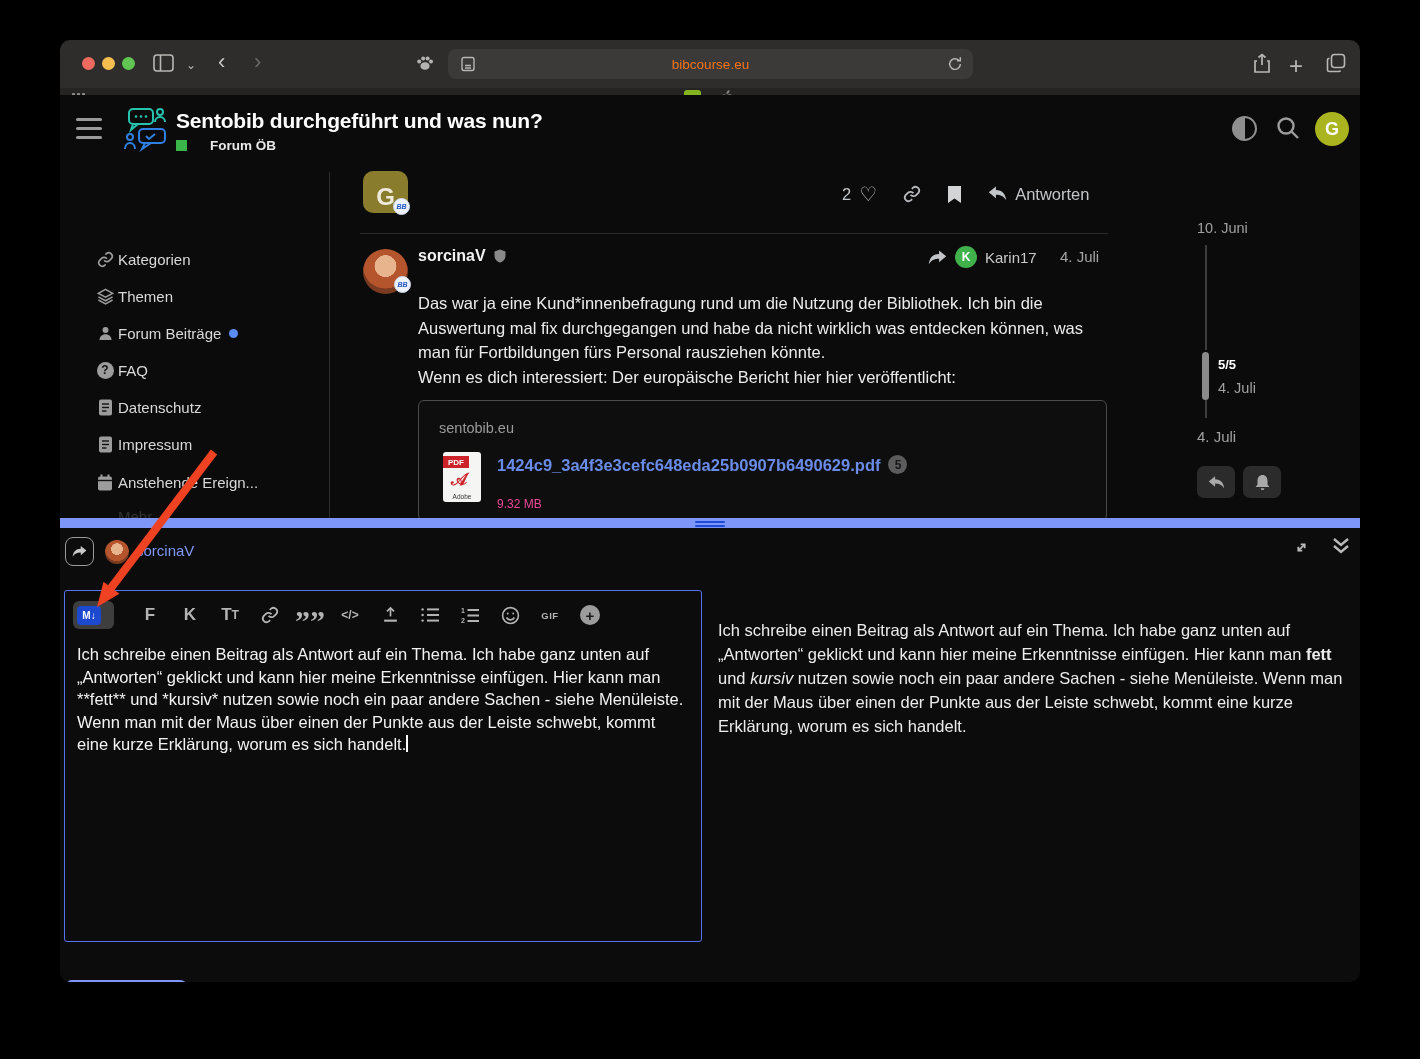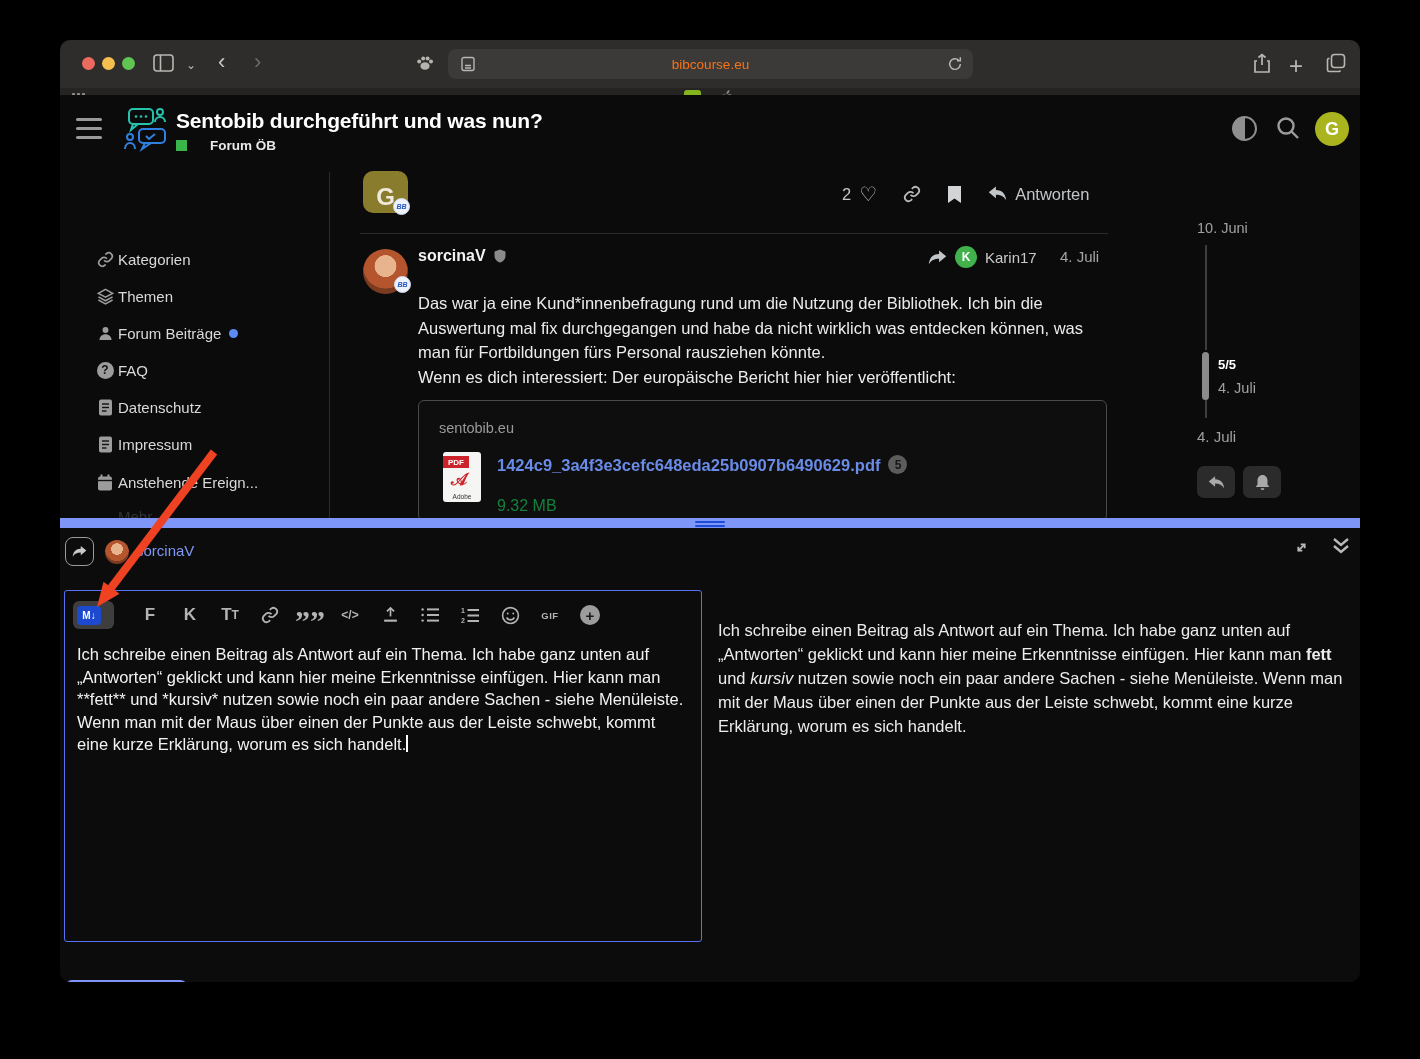--- a/index.html
+++ b/index.html
@@ -83,21 +83,21 @@
   .ob-site { position:absolute; left:20px; top:19px; color:#9a9a9a; font-size:14.5px; }
   .pdf-ic { position:absolute; left:24px; top:51px; width:38px; height:50px; background:#f5f5f3;
             border-radius:3px; overflow:hidden; }
   .pdf-band { position:absolute; left:0; top:4px; width:26px; height:12px; background:#cc2229;
               color:#fff; font-size:8px; font-weight:bold; display:flex; align-items:center; justify-content:center; }
   .pdf-adobe { position:absolute; left:0; bottom:2px; width:100%; text-align:center; font-size:6.5px; color:#333; }
   .pdf-curl { position:absolute; left:8px; top:18px; color:#cc2229; font-size:17px; font-weight:bold; }
   .ob-link { position:absolute; left:78px; top:54px; color:#6a8ce8; font-size:16.5px; font-weight:bold; }
   .ob-count { display:inline-flex; width:19px; height:19px; border-radius:50%; background:#5c5c5c; color:#17171b;
               font-size:12px; font-weight:bold; align-items:center; justify-content:center; margin-left:8px; vertical-align:2px; }
-  .ob-size { position:absolute; left:78px; top:96px; color:#15803d; font-size:16px; }
+  .ob-size { position:absolute; left:78px; top:96px; color:#ec4899; font-size:12px; }
 
   
   .tl-date { color:#a0a0a0; font-size:14.5px; }
   .tl-line { position:absolute; left:1145px; width:2px; background:#3d3d3d; }
   .tl-scrub { position:absolute; left:1142px; width:7px; border-radius:4px; background:#8a8a8a; }
   .tl-pos { color:#fff; font-size:13px; font-weight:bold; }
   .tl-btn { position:absolute; width:38px; height:32px; border-radius:7px; background:#2b2b2b;
             color:#a9a9a9; display:flex; align-items:center; justify-content:center; }
 
   

